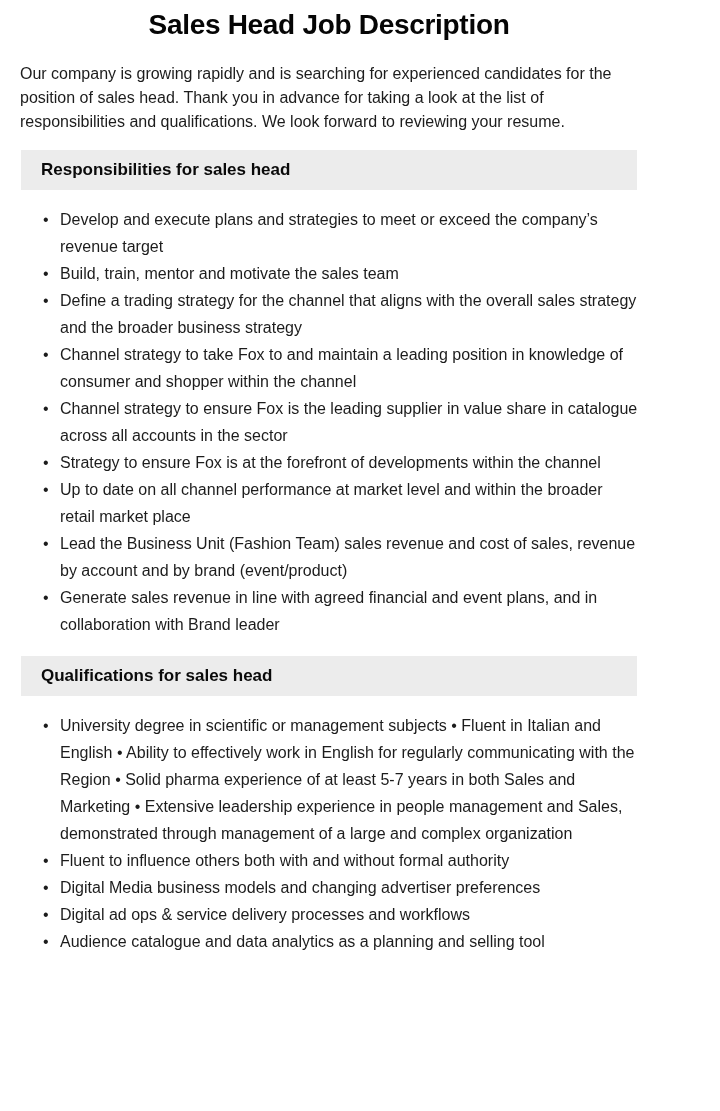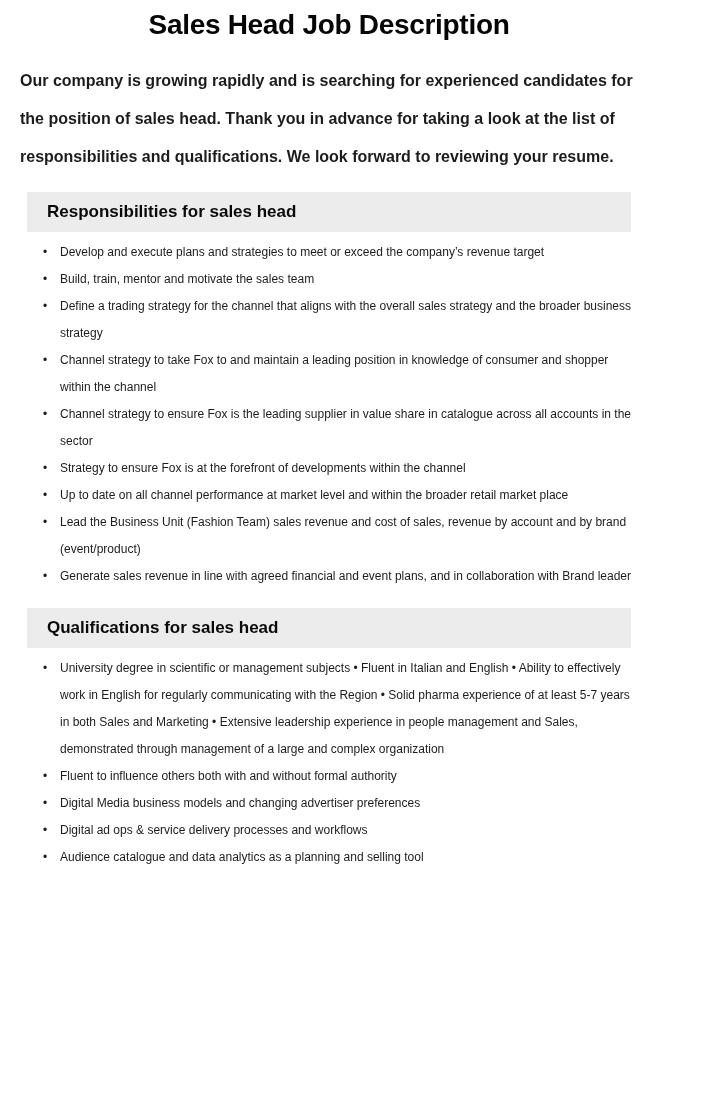--- a/index.html
+++ b/index.html
@@ -24,38 +24,37 @@
     font-size: 28px;
     line-height: 34px;
     font-weight: 700;
     text-align: center;
     color: #050505;
     margin: 0 0 20px 0;
     letter-spacing: -0.3px;
   }
   .intro {
     font-size: 16px;
-    line-height: 38px;
+    line-height: 24px;
     margin: 0 0 16px 0;
-    font-weight: bold;
   }
   .section-heading {
     background: #ececec;
     font-size: 17px;
     line-height: 20px;
     font-weight: 700;
     color: #0a0a0a;
     padding: 10px 20px 10px 20px;
-    margin: 7px;
+    margin: 1px;
   }
   ul.bullet-list {
     list-style: none;
-    margin: 4px 0 18px 0;
+    margin: 16px 0 18px 0;
     padding: 0 0 0 40px;
-    font-size: 12px;
+    font-size: 16px;
     line-height: 27px;
   }
   ul.bullet-list li {
     position: relative;
   }
   ul.bullet-list li::before {
     content: "\2022";
     position: absolute;
     left: -17px;
     top: 0;

